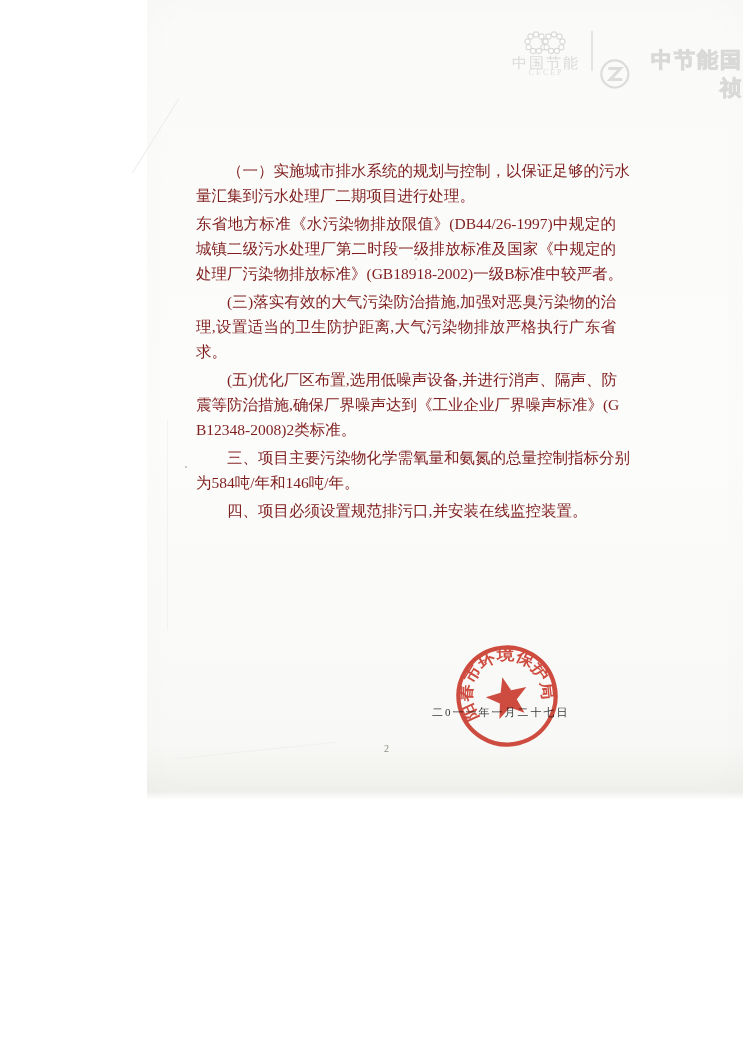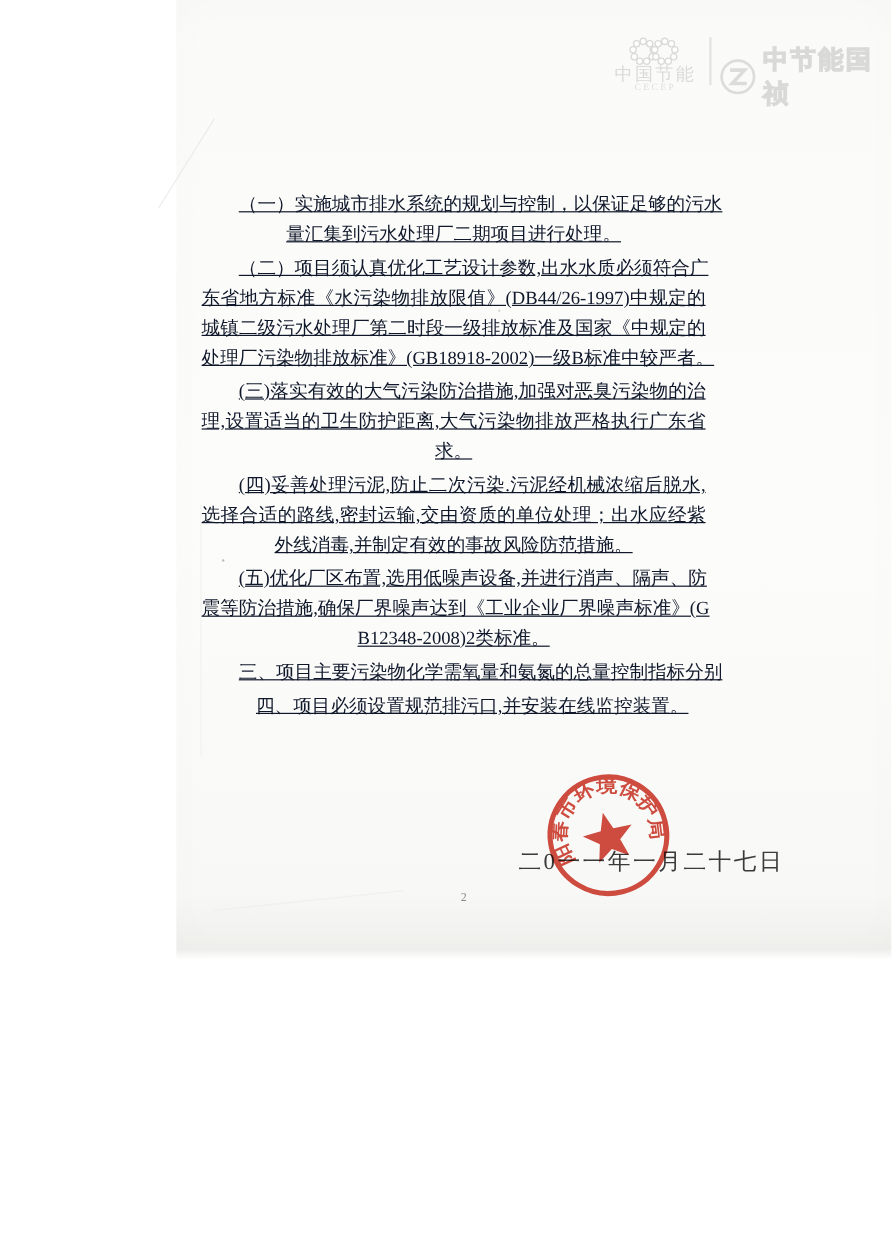--- a/index.html
+++ b/index.html
@@ -15,33 +15,33 @@
   .fold-3{left:30px;top:750px;width:160px;height:1px;transform:rotate(-6deg);opacity:.7;}
   .speck{position:absolute;width:2px;height:2px;border-radius:50%;background:#b9b9b4;}
 
   
   .letterhead{position:absolute;left:505px;top:30px;display:flex;align-items:flex-start;color:#dcdcda;}
   .cecep{width:88px;text-align:center;}
   .cecep svg{display:block;margin:0 auto;}
   .cecep-label{font-size:15px;letter-spacing:2px;color:#dadad8;line-height:10px;margin-top:1px;}
   .cecep-sub{font-size:8px;letter-spacing:2px;color:#dededc;line-height:9px;}
   .lh-divider{width:2px;height:40px;background:#e4e4e2;margin:1px 6px 0 4px;}
-  .gz{display:flex;align-items:center;margin-top:6px;}
+  .gz{display:flex;align-items:center;margin-top:16px;text-align:right;}
   .gz-text{font-size:21px;font-weight:bold;letter-spacing:2px;margin-left:5px;
            color:#f4f4f2;-webkit-text-stroke:1px #d9d9d7;}
 
   
-  .doc{position:absolute;left:168px;top:158px;width:420px;color:#0f172a;
-       font-size:15.5px;line-height:25px;text-decoration:underline;}
+  .doc{position:absolute;left:196px;top:158px;width:420px;color:#7f1d1d;
+       font-size:15.5px;line-height:25px;}
   .para{margin:0 0 3px 0;}
-  .line{white-space:nowrap;text-align:center;}
+  .line{white-space:nowrap;text-align:left;}
   .line.fill{text-align:justify;text-align-last:justify;}
   .line.first{text-indent:31px;}
 
-  .date-line{position:absolute;left:432px;top:705px;font-size:19px;letter-spacing:2px;color:#3a3a3a;}
+  .date-line{position:absolute;left:432px;top:705px;font-size:11px;letter-spacing:2px;color:#3a3a3a;}
   .page-num{position:absolute;left:384px;top:743px;font-size:10px;color:#8a8a86;}
 
   
   .seal{position:absolute;left:452px;top:641px;width:110px;height:110px;
         color:#cd3526;opacity:.88;mix-blend-mode:multiply;transform:rotate(-14deg);}
   .seal svg{width:110px;height:110px;display:block;}
   .seal text{font-family:"Liberation Serif","DejaVu Serif",serif;font-weight:bold;fill:currentColor;}
 </style>
 </head>
 <body>
@@ -94,42 +94,37 @@
       <span class="gz-text">中节能国祯</span>
     </div>
   </div>
 
   <div class="doc" id="doc-body">
       <div class="para">
         <div class="line fill first">（一）实施城市排水系统的规划与控制，以保证足够的污水</div>
         <div class="line">量汇集到污水处理厂二期项目进行处理。</div>
       </div>
       <div class="para">
-        <div class="line fill first">（二）项目须认真优化工艺设计参数,出水水质必须符合广</div>
         <div class="line fill">东省地方标准《水污染物排放限值》(DB44/26-1997)中规定的</div>
         <div class="line fill">城镇二级污水处理厂第二时段一级排放标准及国家《中规定的</div>
         <div class="line">处理厂污染物排放标准》(GB18918-2002)一级B标准中较严者。</div>
       </div>
       <div class="para">
         <div class="line fill first">(三)落实有效的大气污染防治措施,加强对恶臭污染物的治</div>
         <div class="line fill">理,设置适当的卫生防护距离,大气污染物排放严格执行广东省</div>
         <div class="line">求。</div>
       </div>
       <div class="para">
-        <div class="line fill first">(四)妥善处理污泥,防止二次污染.污泥经机械浓缩后脱水,</div>
-        <div class="line fill">选择合适的路线,密封运输,交由资质的单位处理；出水应经紫</div>
-        <div class="line">外线消毒,并制定有效的事故风险防范措施。</div>
-      </div>
-      <div class="para">
         <div class="line fill first">(五)优化厂区布置,选用低噪声设备,并进行消声、隔声、防</div>
         <div class="line fill">震等防治措施,确保厂界噪声达到《工业企业厂界噪声标准》(G</div>
         <div class="line">B12348-2008)2类标准。</div>
       </div>
       <div class="para">
         <div class="line fill first">三、项目主要污染物化学需氧量和氨氮的总量控制指标分别</div>
+        <div class="line">为584吨/年和146吨/年。</div>
       </div>
       <div class="para">
         <div class="line first">四、项目必须设置规范排污口,并安装在线监控装置。</div>
       </div>
     </div>
 
   <div class="date-line">二0一一年一月二十七日</div>
 
   <div class="page-num">2</div>
 

